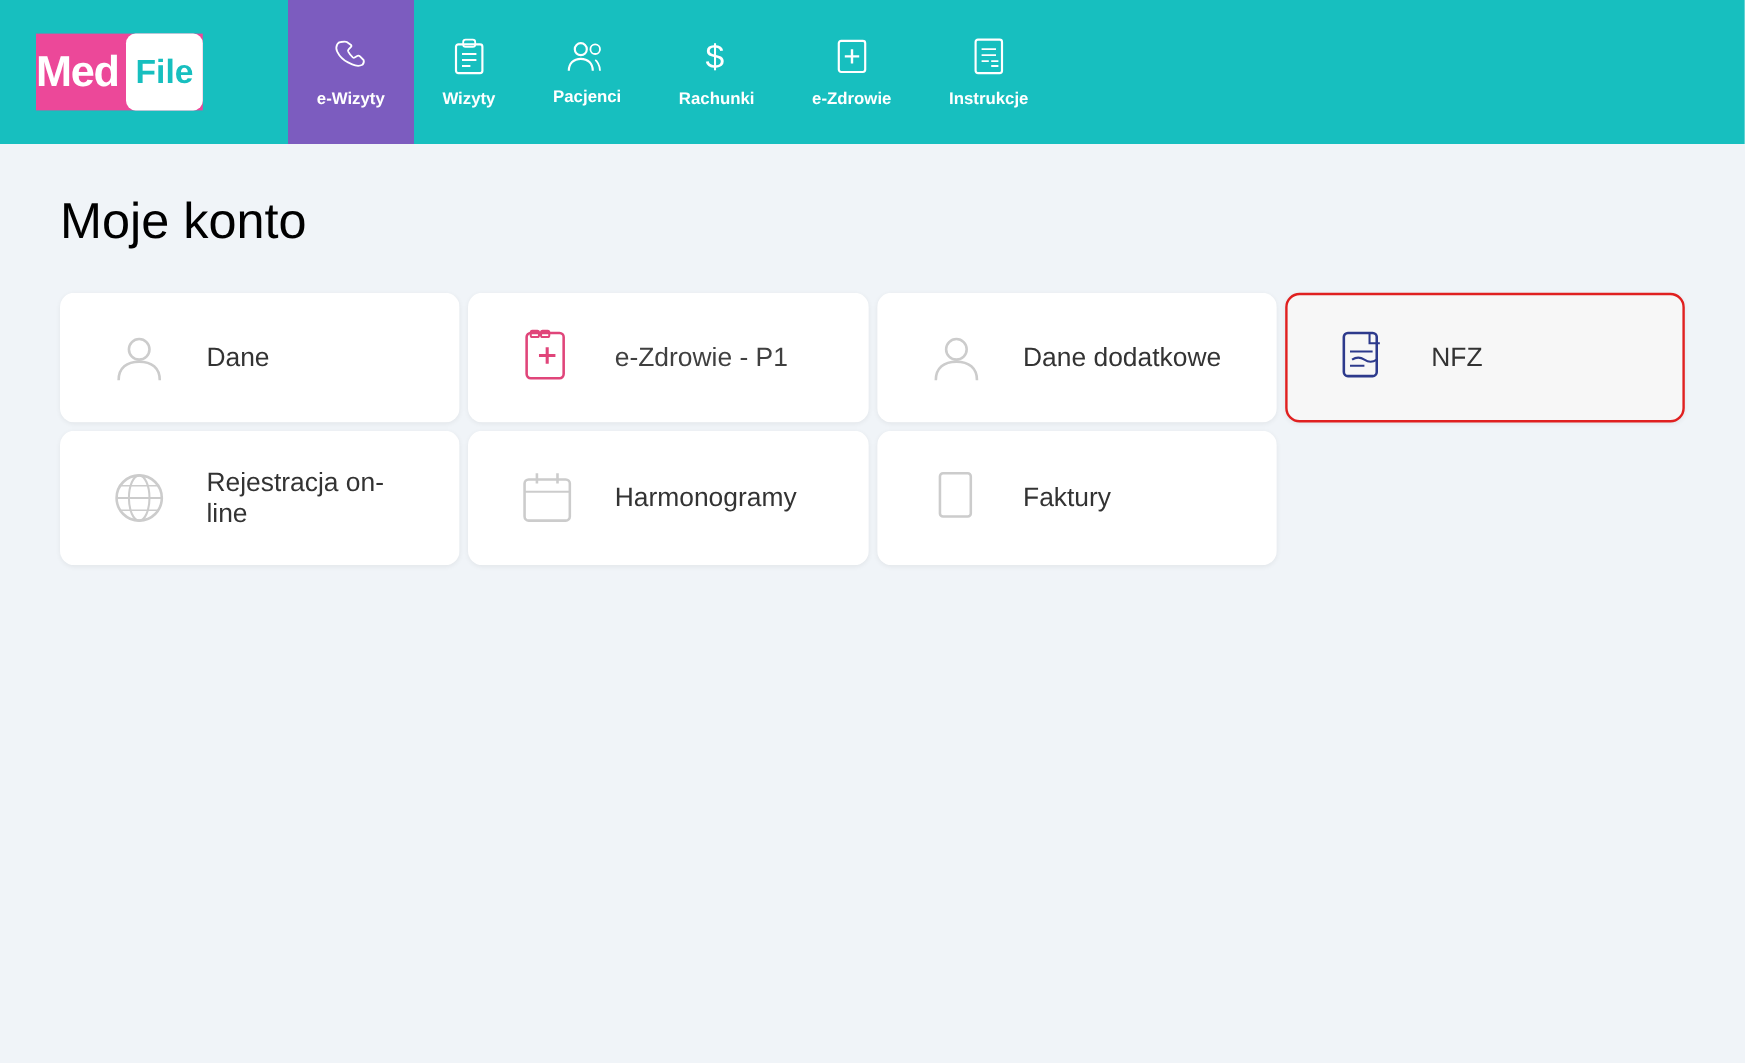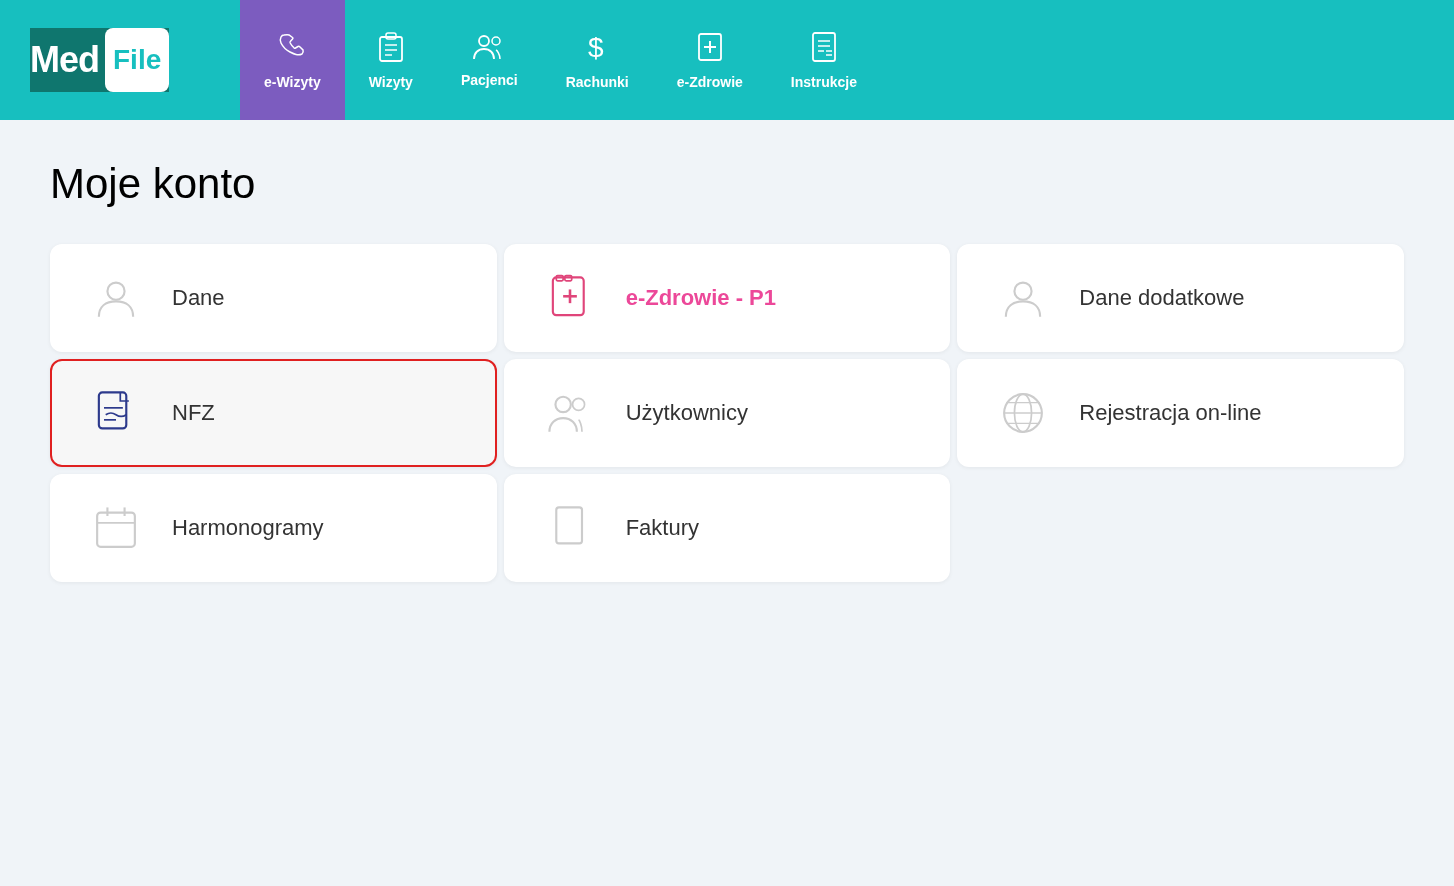--- a/index.html
+++ b/index.html
@@ -18,21 +18,21 @@
       height: 120px;
       padding: 0;
     }
     .logo-area {
       display: flex;
       align-items: center;
       padding: 0 30px;
       min-width: 240px;
     }
     .logo-box {
-      background: #0f766e;
+      background: #ec4899;
       display: flex;
       align-items: center;
       gap: 6px;
     }
     .logo-med {
       font-size: 36px;
       font-weight: 900;
       color: white;
       letter-spacing: -1px;
     }
@@ -88,21 +88,21 @@
     .page-title {
       font-size: 42px;
       font-weight: 300;
       color: #000000;
       margin-bottom: 36px;
     }
 
     
     .cards-grid {
       display: grid;
-      grid-template-columns: 1fr 1fr 1fr;
+      grid-template-columns: 1fr 1fr 1fr 1fr;
       gap: 7px;
     }
 
     .card {
       background: white;
       border-radius: 12px;
       padding: 28px 36px;
       display: flex;
       align-items: center;
       gap: 28px;
@@ -129,21 +129,21 @@
     .card-label {
       font-size: 22px;
       font-weight: 400;
       color: #333;
     }
 
     
     .icon-gray { color: #bbb; }
 
     
-    .label-pink { color: #ec4899; font-weight: 700; }
+    .label-pink { color: #404040; font-weight: 400; }
 
     
     .svg-icon svg {
       width: 48px;
       height: 48px;
     }
 
     
     .cursor-hand {
       position: relative;
@@ -280,31 +280,20 @@
           <rect x="8" y="4" width="32" height="42" rx="4" stroke="#2d3a8c" stroke-width="2.5" fill="none"></rect>
           <path d="M33 4V14H43" stroke="#2d3a8c" stroke-width="2" fill="none"></path>
           <line x1="14" y1="22" x2="36" y2="22" stroke="#2d3a8c" stroke-width="2"></line>
           <path d="M16 30 Q22 26 28 30 Q34 34 40 30" stroke="#2d3a8c" stroke-width="2" fill="none"></path>
           <line x1="14" y1="36" x2="28" y2="36" stroke="#2d3a8c" stroke-width="2"></line>
         </svg>
       </span>
       <span class="card-label">NFZ</span>
     </div>
 
-    <div class="card">
-      <span class="card-icon icon-gray svg-icon">
-        <svg viewBox="0 0 56 56" fill="none">
-          <circle cx="20" cy="18" r="9" stroke="#ccc" stroke-width="2.5" fill="none"></circle>
-          <path d="M4 50C4 40 11 34 20 34S36 40 36 50" stroke="#ccc" stroke-width="2.5" fill="none"></path>
-          <circle cx="38" cy="18" r="7" stroke="#ccc" stroke-width="2" fill="none"></circle>
-          <path d="M42 50C42 42 39 36.5 38 36" stroke="#ccc" stroke-width="2" fill="none"></path>
-        </svg>
-      </span>
-      <span class="card-label">Użytkownicy</span>
-    </div>
 
     <div class="card">
       <span class="card-icon icon-gray svg-icon">
         <svg viewBox="0 0 56 56" fill="none">
           <circle cx="28" cy="28" r="22" stroke="#ccc" stroke-width="2.5" fill="none"></circle>
           <ellipse cx="28" cy="28" rx="10" ry="22" stroke="#ccc" stroke-width="2" fill="none"></ellipse>
           <line x1="6" y1="28" x2="50" y2="28" stroke="#ccc" stroke-width="2"></line>
           <line x1="9" y1="16" x2="47" y2="16" stroke="#ccc" stroke-width="1.5"></line>
           <line x1="9" y1="40" x2="47" y2="40" stroke="#ccc" stroke-width="1.5"></line>
         </svg>

